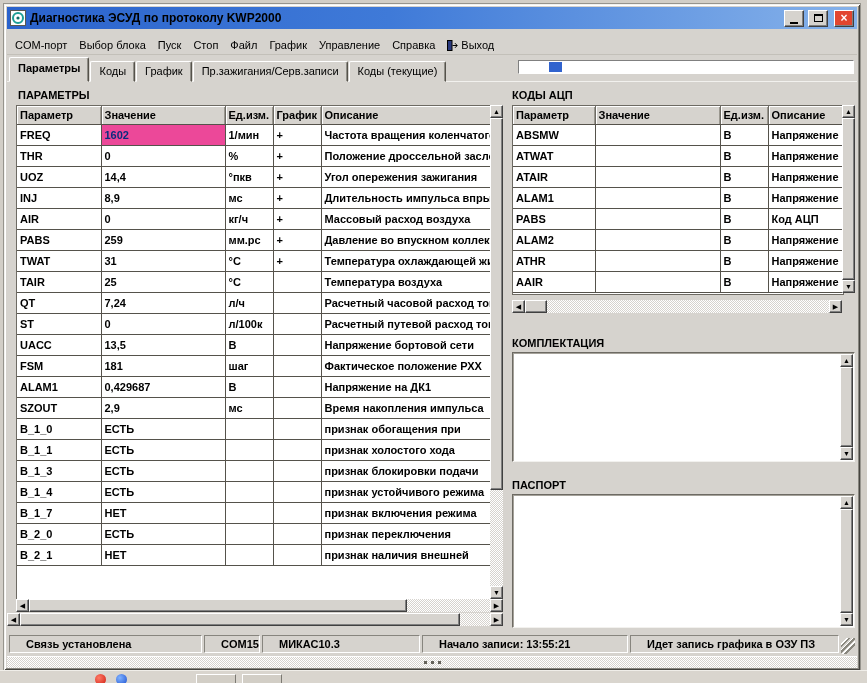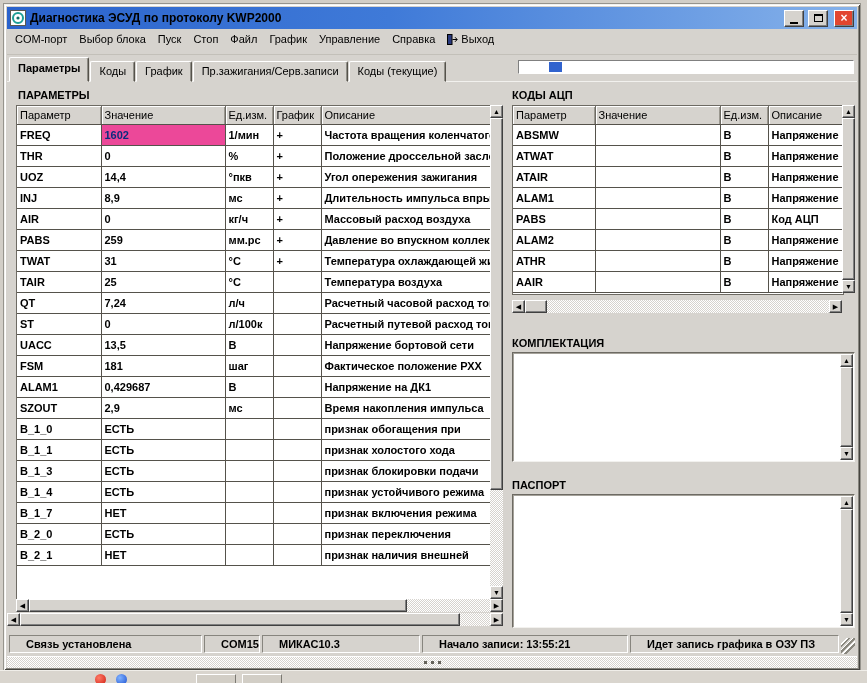--- a/index.html
+++ b/index.html
@@ -17,21 +17,21 @@
   .app-icon{width:16px;height:16px;flex:0 0 16px}
   .title-text{flex:1;font-size:12px;font-weight:bold;color:#000;white-space:nowrap;overflow:hidden}
   .tbtn{width:20px;height:17px;background:#d6d3ce;border:1px solid;border-color:#fff #404040 #404040 #fff;
     box-shadow:inset -1px -1px 0 #808080;display:flex;align-items:center;justify-content:center;
     font-size:12px;font-weight:bold;color:#000;box-sizing:border-box}
   .tbtn.close{background:#e2452f;color:#fff;margin-left:2px}
   .glyph-min{width:8px;height:2px;background:#000;margin-top:9px}
   .glyph-max{width:9px;height:8px;border:1px solid #000;border-top-width:2px;box-sizing:border-box}
 
   
-  .menubar{position:absolute;left:3px;top:26px;width:850px;height:25px;display:flex;align-items:flex-start;
+  .menubar{position:absolute;left:3px;top:26px;width:850px;height:25px;display:flex;align-items:flex-end;
     padding:0 2px;font-size:11px;color:#000;box-sizing:border-box;border-bottom:1px solid #c3c0b9}
   .mi{padding:3px 6px;white-space:nowrap;display:flex;align-items:center;gap:3px}
 
   
   .tabstrip{position:absolute;left:3px;top:52px;width:850px;height:27px}
   .tabs{position:absolute;left:2px;bottom:1px;display:flex;align-items:flex-end}
   .tab{height:19px;line-height:19px;padding:0 8px;font-size:11px;background:#d6d3ce;
     border:1px solid;border-color:#fff #55524b #d6d3ce #fff;box-shadow:inset -1px 0 0 #8f8d86;
     border-top-left-radius:2px;border-top-right-radius:2px;margin-right:1px;white-space:nowrap}
   .tab.active{height:23px;line-height:21px;font-weight:bold}
@@ -41,21 +41,21 @@
   .progress-thumb{position:absolute;left:30px;top:1px;width:13px;height:10px;background:#3163ce}
 
   
   .seclabel{position:absolute;font-size:11px;font-weight:bold;color:#000;white-space:nowrap}
 
   
   .gridwrap{position:absolute;overflow:hidden;background:#fff;border:1px solid #6d6a63;box-sizing:content-box}
   table.grid{border-collapse:collapse;table-layout:fixed;font-size:11px;font-weight:bold;color:#000}
   .grid th{background:#d6d3ce;height:18px;line-height:18px;padding:0 3px;text-align:left;
     border-right:1px solid #6d6a63;border-bottom:1px solid #55524b;
-    box-shadow:inset 1px 1px 0 #fff, inset -1px 0 0 #9a978f;white-space:nowrap;overflow:hidden;font-weight:normal}
+    box-shadow:inset 1px 1px 0 #fff, inset -1px 0 0 #9a978f;white-space:nowrap;overflow:hidden;font-weight:bold}
   .grid td{background:#fff;height:20px;line-height:20px;padding:0 3px;
     border-right:1px solid #55524b;border-bottom:1px solid #55524b;white-space:nowrap;overflow:hidden}
   .grid td.sel{background:#ec4899;color:#0a2d7e}
 
   
   .sb{position:absolute;background-color:#d6d3ce;
     background-image:linear-gradient(45deg,#fff 25%,transparent 25%,transparent 75%,#fff 75%),
                      linear-gradient(45deg,#fff 25%,transparent 25%,transparent 75%,#fff 75%);
     background-size:2px 2px;background-position:0 0,1px 1px}
   .sbb{position:absolute;width:13px;height:13px;background:#d6d3ce;border:1px solid;

